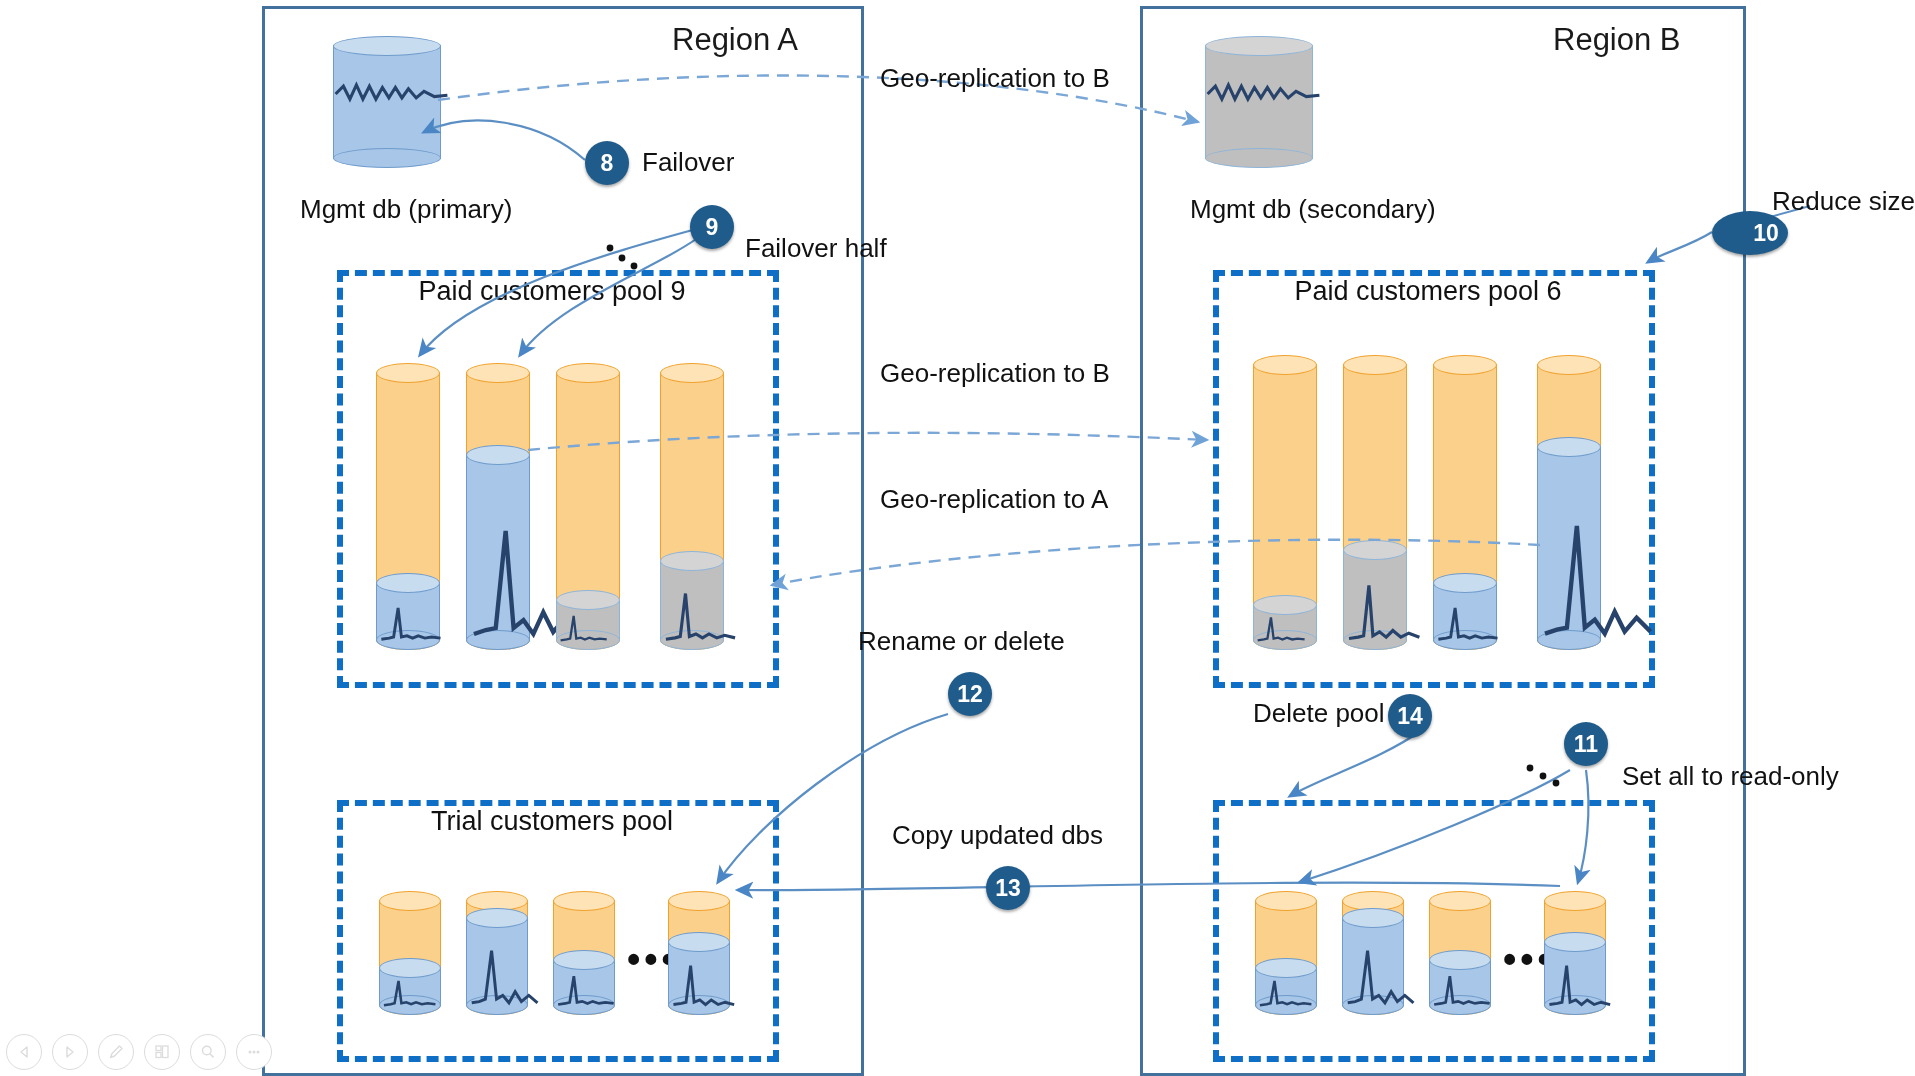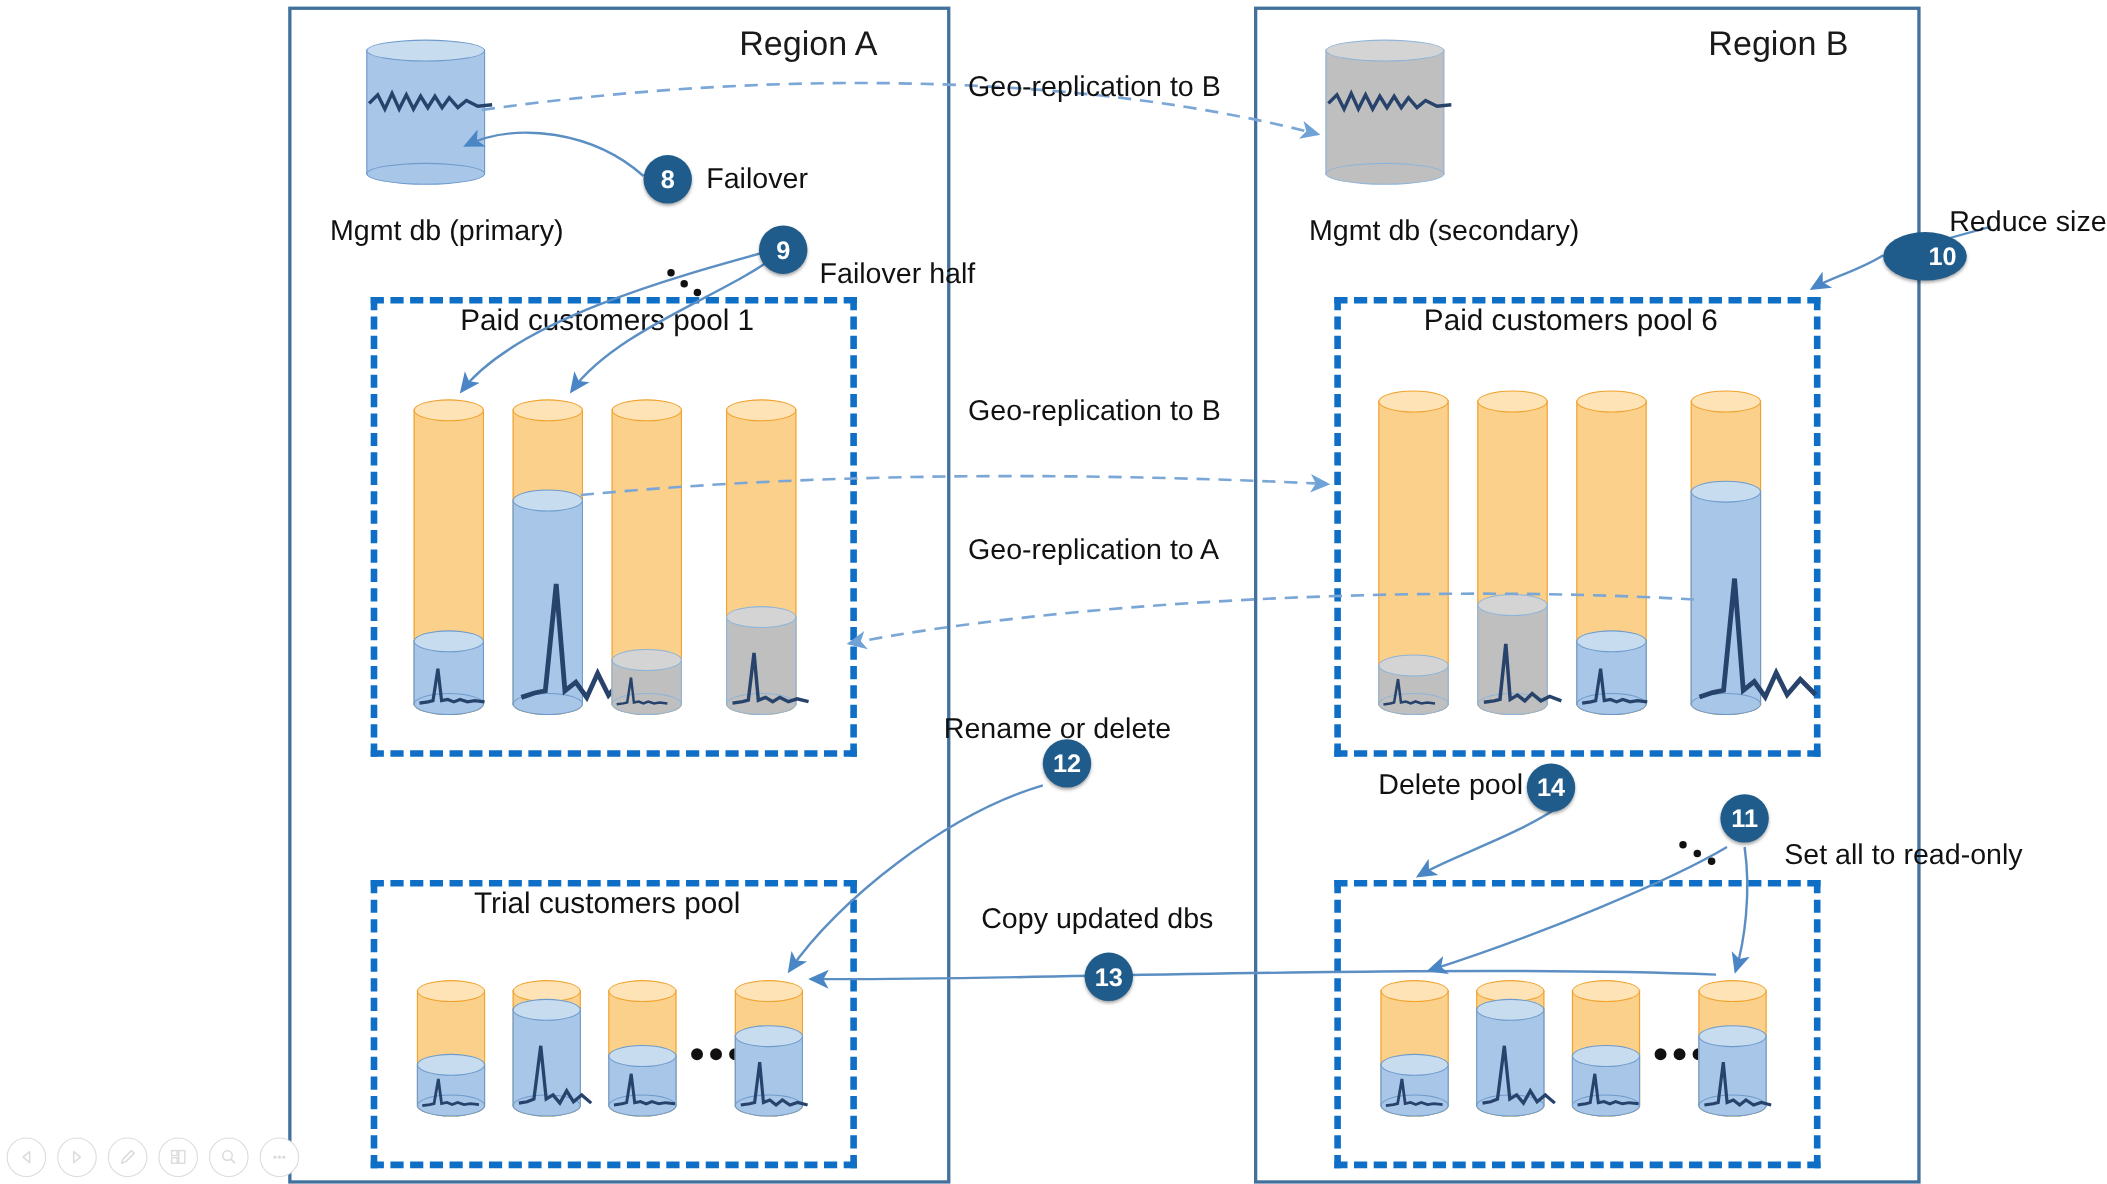--- a/index.html
+++ b/index.html
@@ -80,21 +80,21 @@
     <div class="body"></div>
     <div class="bot"></div>
     <div class="top"></div>
     <svg class="wave" viewBox="0 0 100 20" preserveAspectRatio="none">
       <path d="M2,10 L8,4 L13,14 L18,3 L23,14 L28,4 L33,14 L38,5 L43,13 L48,5 L53,13 L58,6 L64,13 L70,8 L78,12 L88,11" fill="none" stroke="#27436B" stroke-width="2.4"></path>
     </svg>
   </div>
   <div class="lbl" style="left:1190px;top:194px;">Mgmt db (secondary)</div>
 
   <div class="pool" style="left:337px;top:270px;width:430px;height:406px;"></div>
-  <div class="pool-title" style="left:337px;top:276px;width:430px;">Paid customers pool 1</div>
+  <div class="pool-title" style="left:337px;top:276px;width:430px;">Paid customers pool 9</div>
 
   <div class="cyl orange" style="left:376px;top:363px;width:64px;height:287px;">
     <div class="body"></div>
     <div class="bot"></div>
     <div class="top"></div>
   </div>
   <div class="cyl blue" style="left:376px;top:573px;width:64px;height:77px;">
     <div class="body"></div>
     <div class="bot"></div>
     <div class="top"></div>
@@ -374,21 +374,21 @@
   <div class="badge" style="left:690px;top:205px;">9</div>
   <div class="lbl" style="left:745px;top:233px;text-align:center;">Failover half</div>
 
   <div class="badge" style="left:1712px;top:211px;padding-left:32px;">10</div>
   <div class="lbl" style="left:1772px;top:186px;">Reduce size</div>
 
   <div class="badge" style="left:1564px;top:722px;">11</div>
   <div class="lbl" style="left:1622px;top:761px;">Set all to read-only</div>
 
   <div class="badge" style="left:948px;top:672px;">12</div>
-  <div class="lbl" style="left:858px;top:626px;margin-top:21px;">Rename or delete</div>
+  <div class="lbl" style="left:858px;top:626px;">Rename or delete</div>
 
   <div class="badge" style="left:986px;top:866px;">13</div>
   <div class="lbl" style="left:892px;top:820px;">Copy updated dbs</div>
 
   <div class="badge" style="left:1388px;top:694px;">14</div>
   <div class="lbl" style="left:1253px;top:698px;">Delete pool</div>
 
   <div class="lbl" style="left:880px;top:63px;">Geo-replication to B</div>
   <div class="lbl" style="left:880px;top:358px;">Geo-replication to B</div>
   <div class="lbl" style="left:880px;top:484px;">Geo-replication to A</div>

